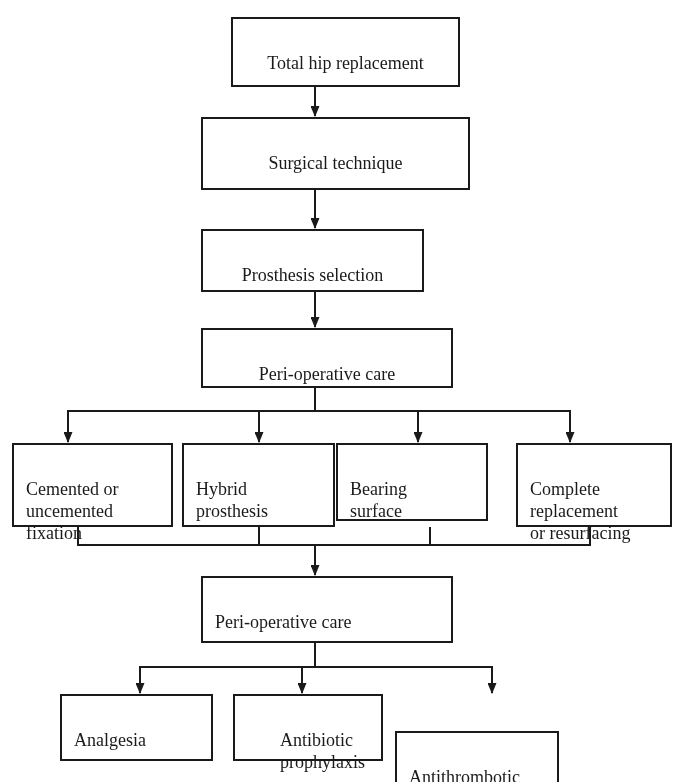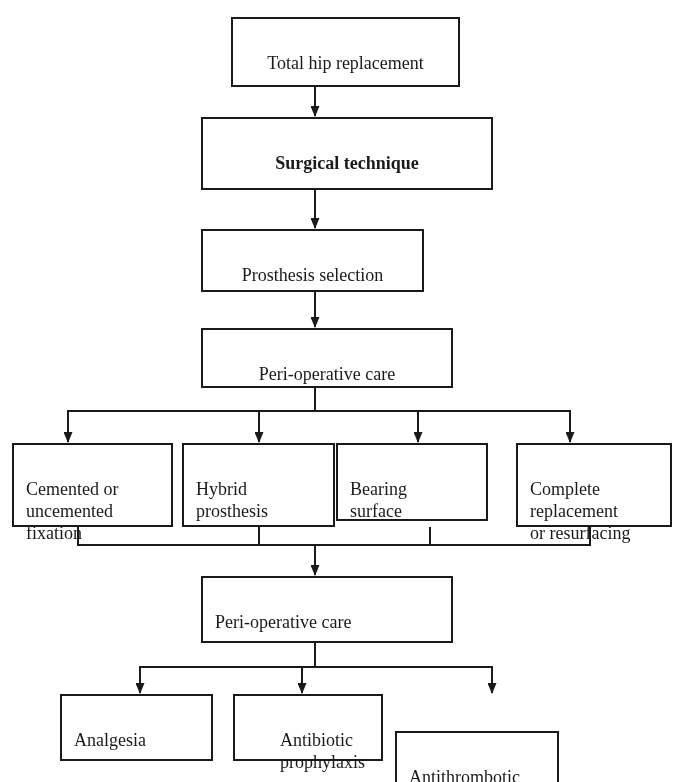--- a/index.html
+++ b/index.html
@@ -31,21 +31,21 @@
     line-height: 22px;
     color: #1a1a1a;
     padding: 11px 12px;
     white-space: pre-line;
     text-align: left;
   }
   .node.centered { text-align: center; }
 
   
   #n-total          { left: 201px; top: 17px;  width: 229px; height: 70px; margin-left: 30px; }
-  #n-surgical       { left: 201px; top: 117px; width: 292px; height: 73px; font-weight: bold; }
+  #n-surgical       { left: 201px; top: 117px; width: 269px; height: 73px; }
   #n-prosthesis     { left: 201px; top: 229px; width: 223px; height: 63px; text-align: center; }
   #n-periop1        { left: 201px; top: 328px; width: 252px; height: 60px; }
 
   
   #n-cemented       { left: 12px;  top: 443px; width: 161px; height: 84px; }
   #n-hybrid         { left: 182px; top: 443px; width: 153px; height: 84px; }
   #n-bearing        { left: 336px; top: 443px; width: 152px; height: 78px; }
   #n-complete       { left: 516px; top: 443px; width: 156px; height: 84px; }
 
   

